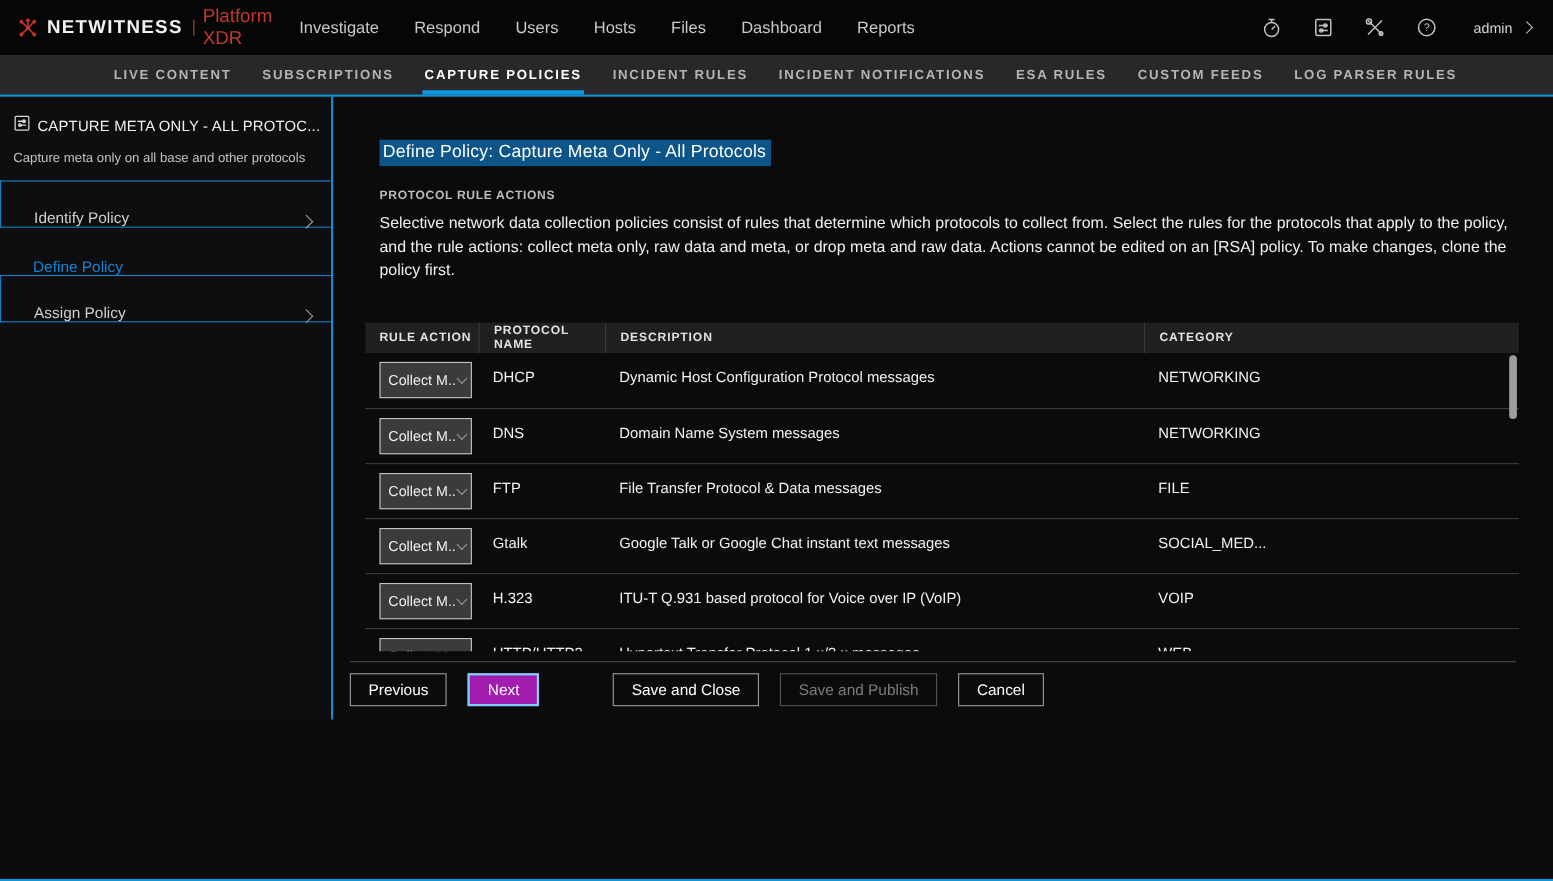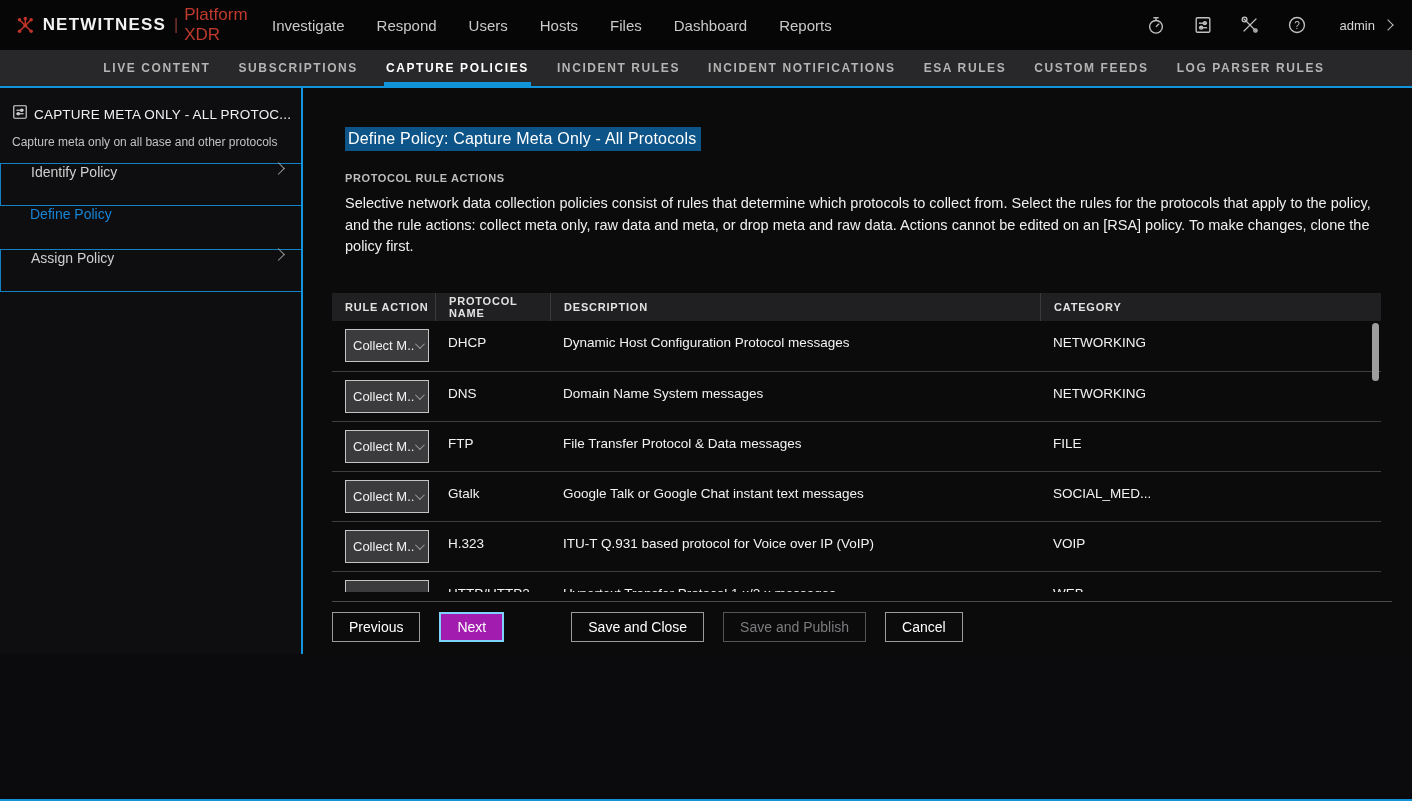--- a/index.html
+++ b/index.html
@@ -34,21 +34,21 @@
   .page { display:flex; height:566px; position:relative; }
 
   
   .sidebar { width:303px; background:#0e0e10; border-right:2px solid #1294da; flex:none; }
   .policy-head { padding:16px 12px 14px 12px; }
   .policy-title-row { display:flex; align-items:center; gap:6px; }
   .policy-icon svg { stroke:#d8d8d8; fill:none; stroke-width:1.3; }
   .policy-title { color:#f0f0f0; font-size:13.5px; letter-spacing:0.2px; white-space:nowrap; }
   .policy-sub { color:#c2c2c2; font-size:12px; margin-top:11px; }
   .steps { display:flex; flex-direction:column; }
-  .step { height:43px; display:flex; align-items:flex-start; padding-left:30px; position:relative;
+  .step { height:43px; display:flex; align-items:flex-end; padding-left:30px; position:relative;
           color:#cfcfcf; font-size:14px; cursor:pointer; }
   .step.boxed { border:1px solid #1481c4; border-right:none; }
   .step.active { color:#1583d6; }
   .step .chev { position:absolute; right:18px; width:9px; height:9px;
                 border-top:1.5px solid #9a9a9a; border-right:1.5px solid #9a9a9a; transform:rotate(45deg); }
 
   
   .main { flex:1; position:relative; padding-left:29px; background:#0b0b0c; }
   .page-title-wrap { margin:42px 0 0 13px; }
   .page-title { display:inline; color:#ffffff; font-size:16px; font-weight:normal;
@@ -73,21 +73,21 @@
   .td.c-action { margin-top:8px; }
   .dropdown { width:84px; height:33px; background:#3b3b3d; border:1px solid #c4c4c4;
               display:flex; align-items:center; padding:0 6px 0 7px; cursor:pointer; }
   .dropdown .dd-label { color:#f0f0f0; font-size:13px; flex:1; white-space:nowrap; overflow:hidden; }
   .dropdown .dd-caret { width:7px; height:7px; border-right:1.3px solid #9a9a9a; border-bottom:1.3px solid #9a9a9a;
                         transform:rotate(45deg) translateY(-2px); flex:none; }
   .vscroll { position:absolute; right:2px; top:30px; width:7px; height:58px; background:#9e9e9e;
              border-radius:4px; cursor:pointer; }
 
   
-  .footer { position:absolute; left:29px; bottom:12px; width:1060px;
+  .footer { position:absolute; left:15px; bottom:12px; width:1060px;
             border-top:1px solid #4a4a4c; padding-top:10px; display:flex; align-items:flex-start; }
   .btn { height:30px; padding:0 16px; background:transparent; border:1px solid #9b9b9b;
          color:#ffffff; font-size:14px; font-family:"Liberation Sans", sans-serif; cursor:pointer; }
   .btn.primary { background:#a21caf; border:2px solid #7dd3fc; }
   .btn.disabled { border-color:#555557; color:#7c7c7e; cursor:default; }
   .btn + .btn { margin-left:19px; }
   .btn.gap-left { margin-left:67px; }
 
   .bottom-line { position:absolute; left:0; bottom:0; width:1412px; height:2px; background:#1294da; }
 </style>

